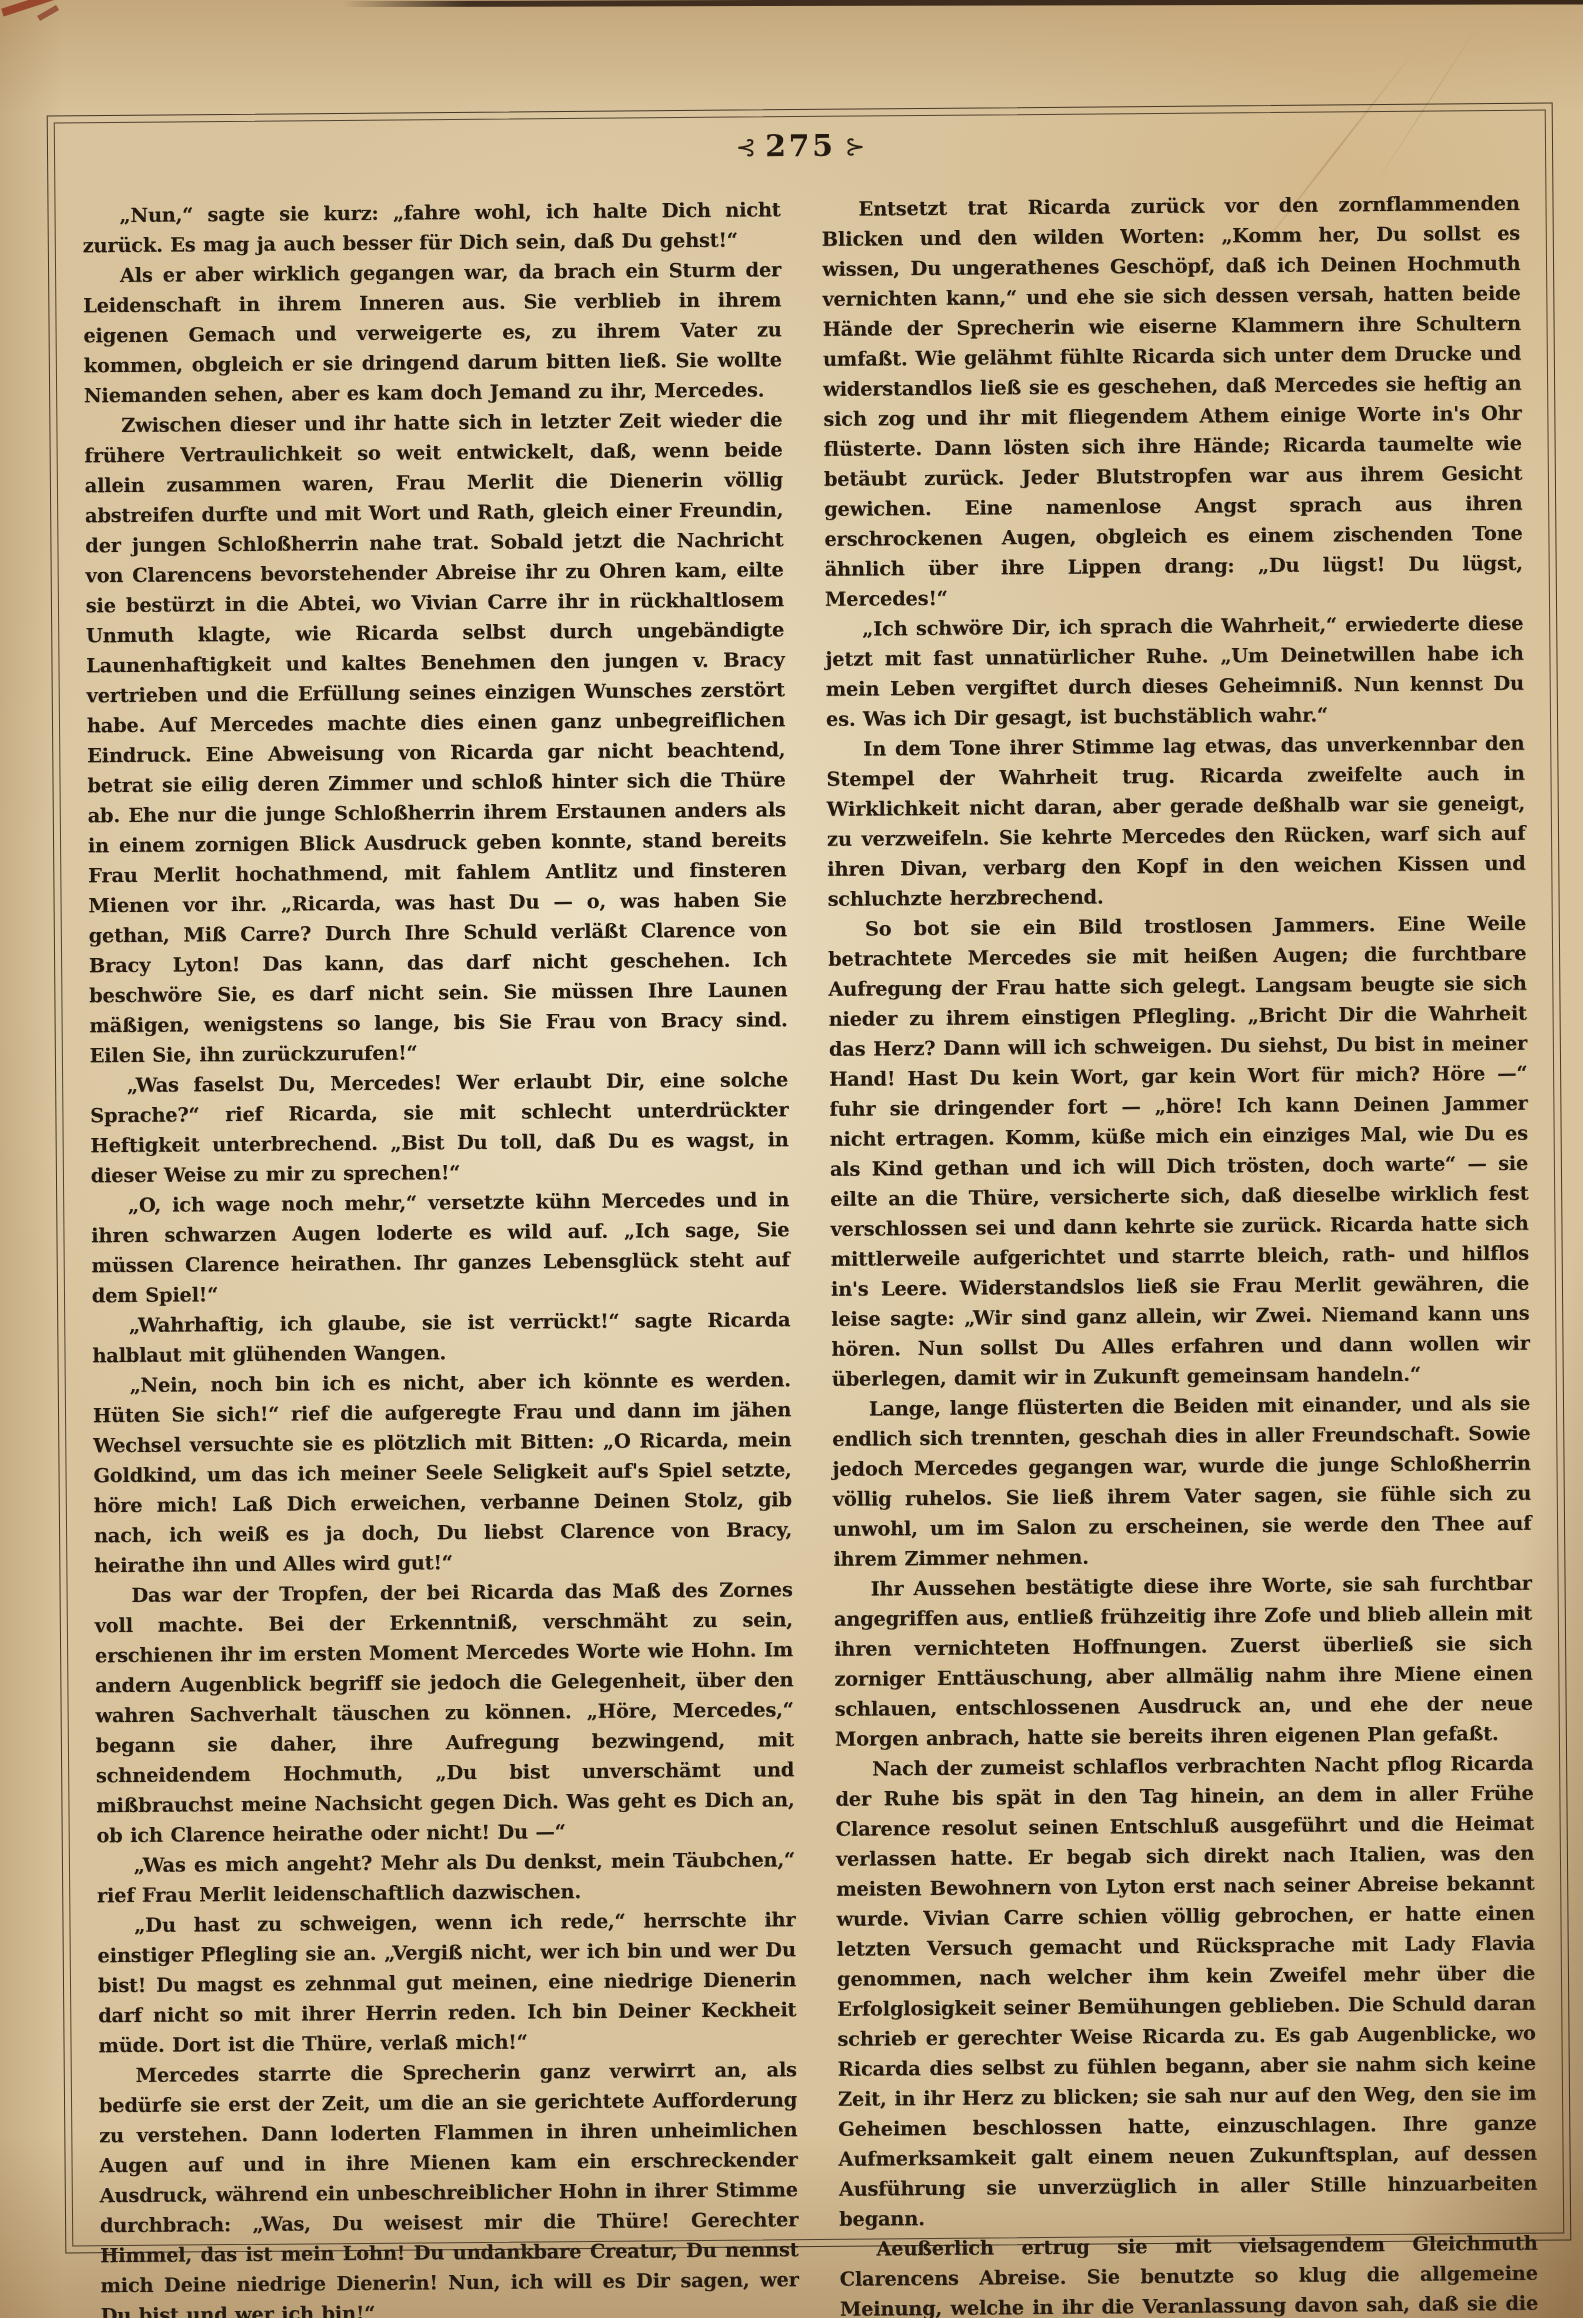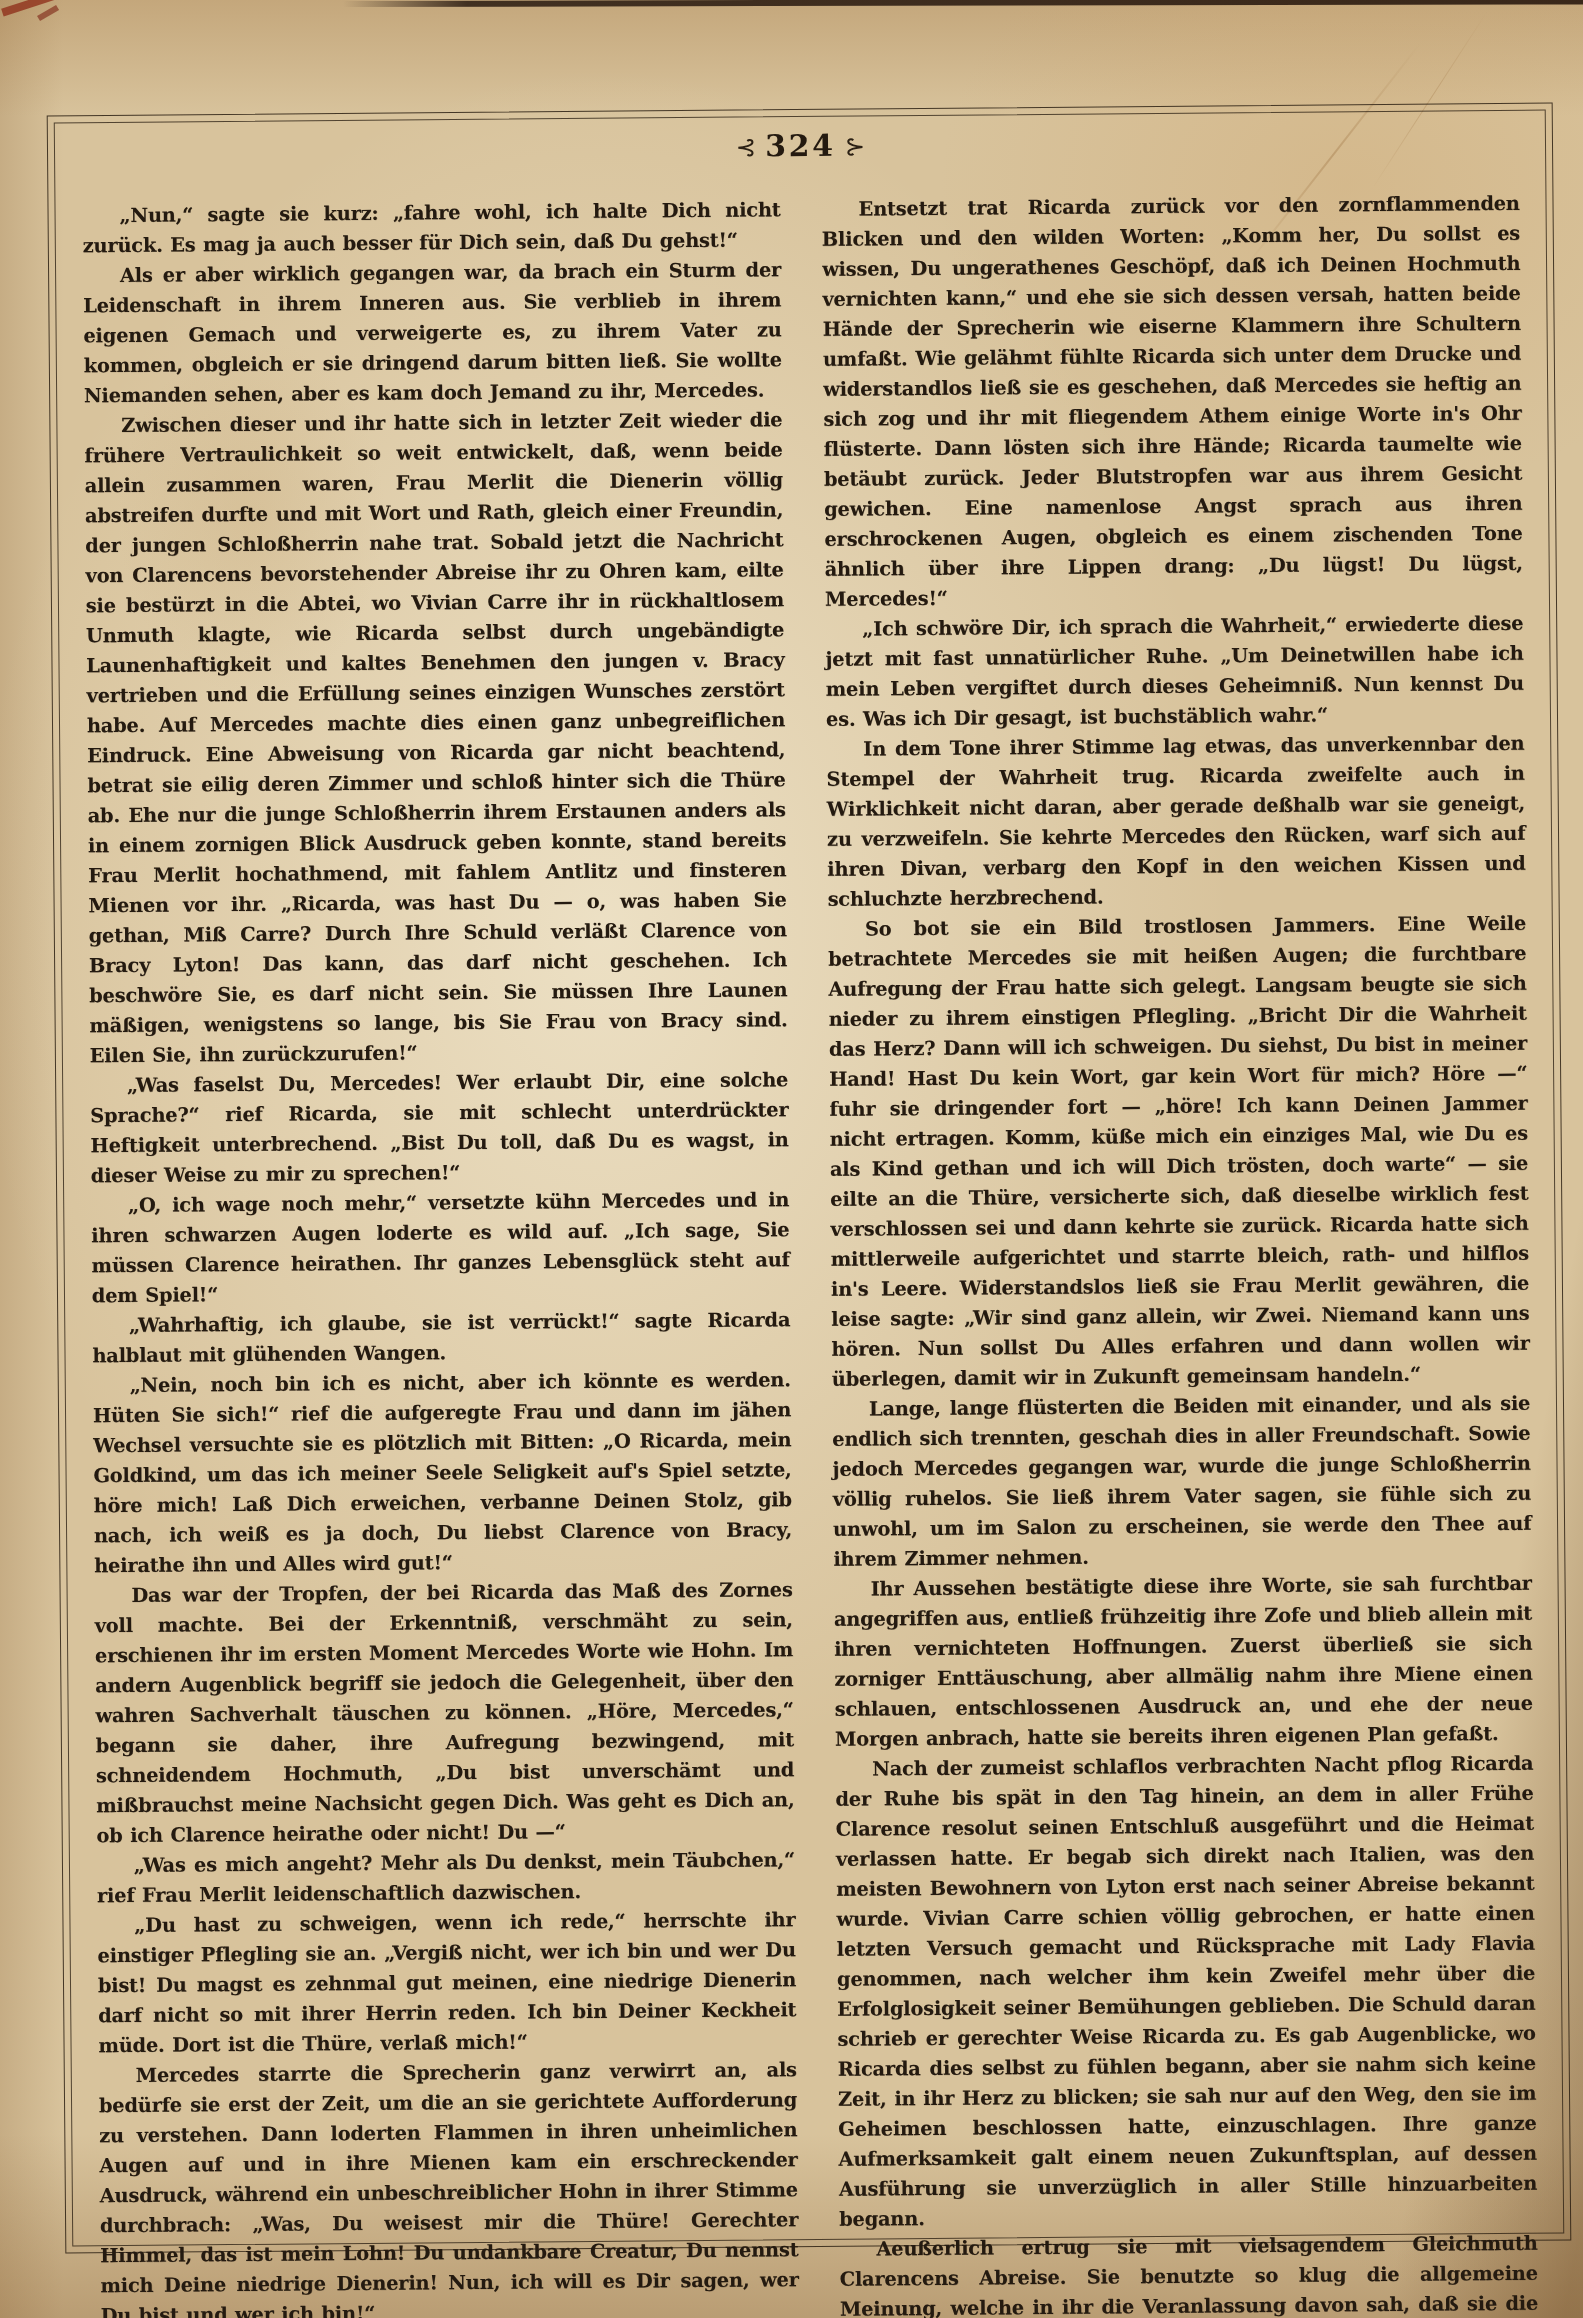--- a/index.html
+++ b/index.html
@@ -73,21 +73,21 @@
   <div class="crease-2"></div>
   <div class="scan-top-edge"></div>
   <div class="red-mark-1"></div>
   <div class="red-mark-2"></div>
 
   <div class="frame">
     <div class="frame-inner">
       <div class="content">
 
         <div class="header-row">
-          <span class="header-orn">⊰</span><span>324</span><span class="header-orn">⊱</span>
+          <span class="header-orn">⊰</span><span>275</span><span class="header-orn">⊱</span>
         </div>
 
         <div class="columns">
           <div class="col">
               <p>„Nun,“ sagte sie kurz: „fahre wohl, ich halte Dich nicht zurück. Es mag ja auch besser für Dich sein, daß Du gehst!“</p>
               <p>Als er aber wirklich gegangen war, da brach ein Sturm der Leidenschaft in ihrem Inneren aus. Sie verblieb in ihrem eigenen Gemach und verweigerte es, zu ihrem Vater zu kommen, obgleich er sie dringend darum bitten ließ. Sie wollte Niemanden sehen, aber es kam doch Jemand zu ihr, Mercedes.</p>
               <p>Zwischen dieser und ihr hatte sich in letzter Zeit wieder die frühere Vertraulichkeit so weit entwickelt, daß, wenn beide allein zusammen waren, Frau Merlit die Dienerin völlig abstreifen durfte und mit Wort und Rath, gleich einer Freundin, der jungen Schloßherrin nahe trat. Sobald jetzt die Nachricht von Clarencens bevorstehender Abreise ihr zu Ohren kam, eilte sie bestürzt in die Abtei, wo Vivian Carre ihr in rückhaltlosem Unmuth klagte, wie Ricarda selbst durch ungebändigte Launenhaftigkeit und kaltes Benehmen den jungen v. Bracy vertrieben und die Erfüllung seines einzigen Wunsches zerstört habe. Auf Mercedes machte dies einen ganz unbegreiflichen Eindruck. Eine Abweisung von Ricarda gar nicht beachtend, betrat sie eilig deren Zimmer und schloß hinter sich die Thüre ab. Ehe nur die junge Schloßherrin ihrem Erstaunen anders als in einem zornigen Blick Ausdruck geben konnte, stand bereits Frau Merlit hochathmend, mit fahlem Antlitz und finsteren Mienen vor ihr. „Ricarda, was hast Du — o, was haben Sie gethan, Miß Carre? Durch Ihre Schuld verläßt Clarence von Bracy Lyton! Das kann, das darf nicht geschehen. Ich beschwöre Sie, es darf nicht sein. Sie müssen Ihre Launen mäßigen, wenigstens so lange, bis Sie Frau von Bracy sind. Eilen Sie, ihn zurückzurufen!“</p>
               <p>„Was faselst Du, Mercedes! Wer erlaubt Dir, eine solche Sprache?“ rief Ricarda, sie mit schlecht unterdrückter Heftigkeit unterbrechend. „Bist Du toll, daß Du es wagst, in dieser Weise zu mir zu sprechen!“</p>
               <p>„O, ich wage noch mehr,“ versetzte kühn Mercedes und in ihren schwarzen Augen loderte es wild auf. „Ich sage, Sie müssen Clarence heirathen. Ihr ganzes Lebensglück steht auf dem Spiel!“</p>
               <p>„Wahrhaftig, ich glaube, sie ist verrückt!“ sagte Ricarda halblaut mit glühenden Wangen.</p>

